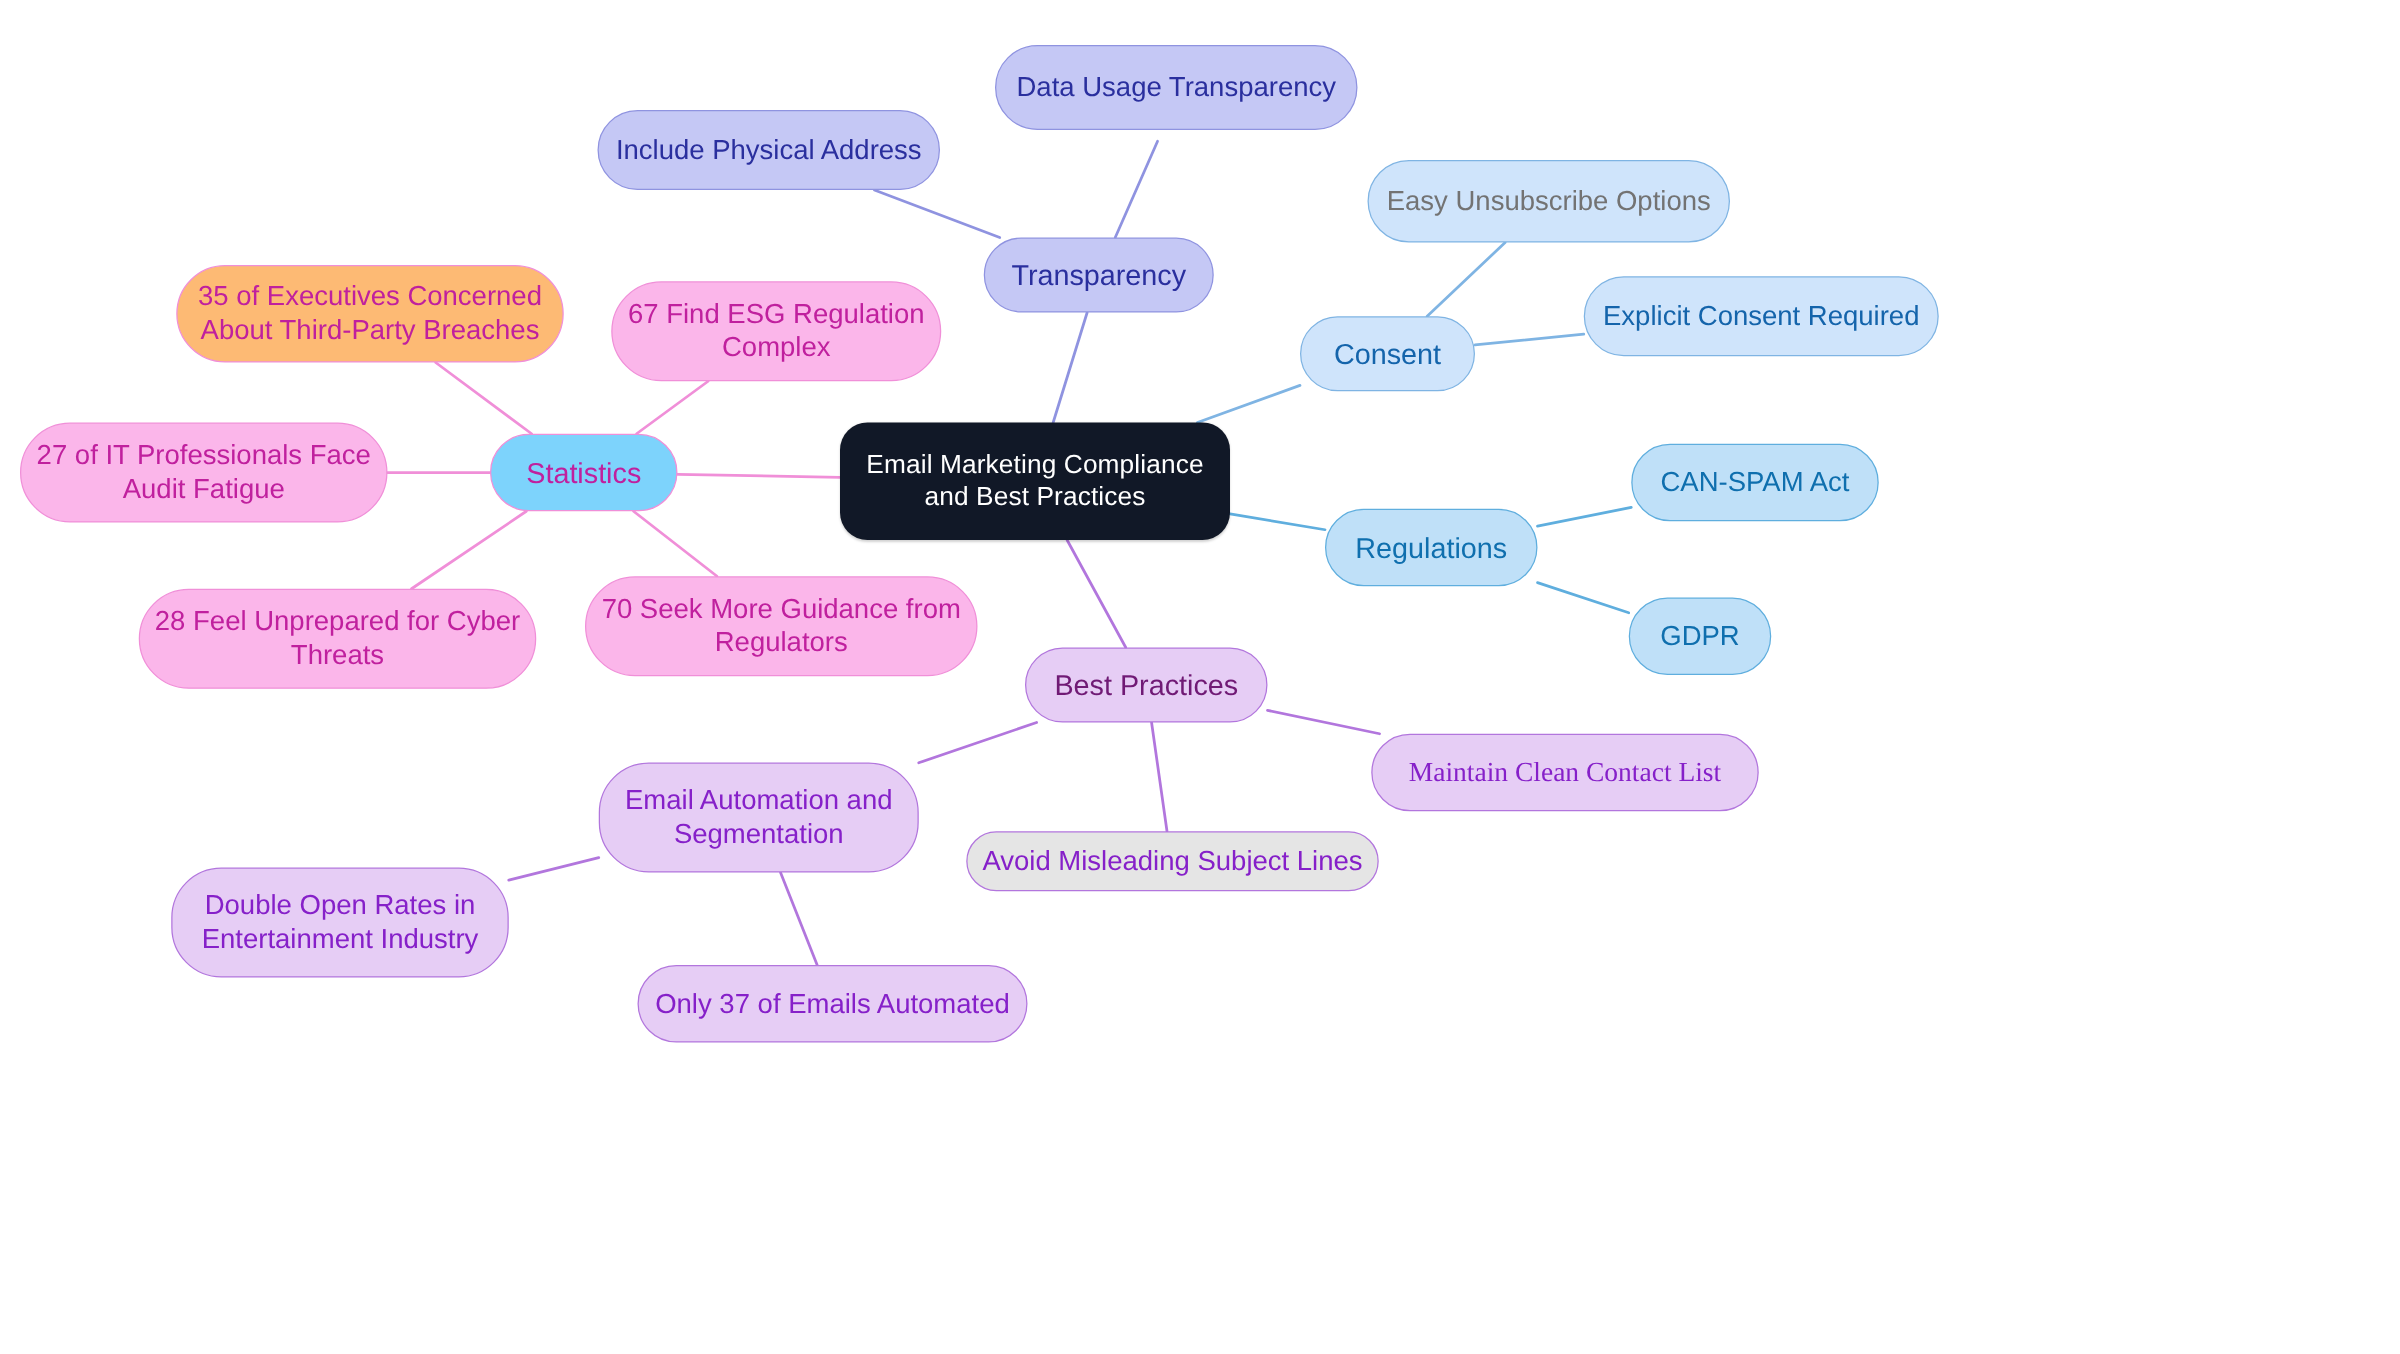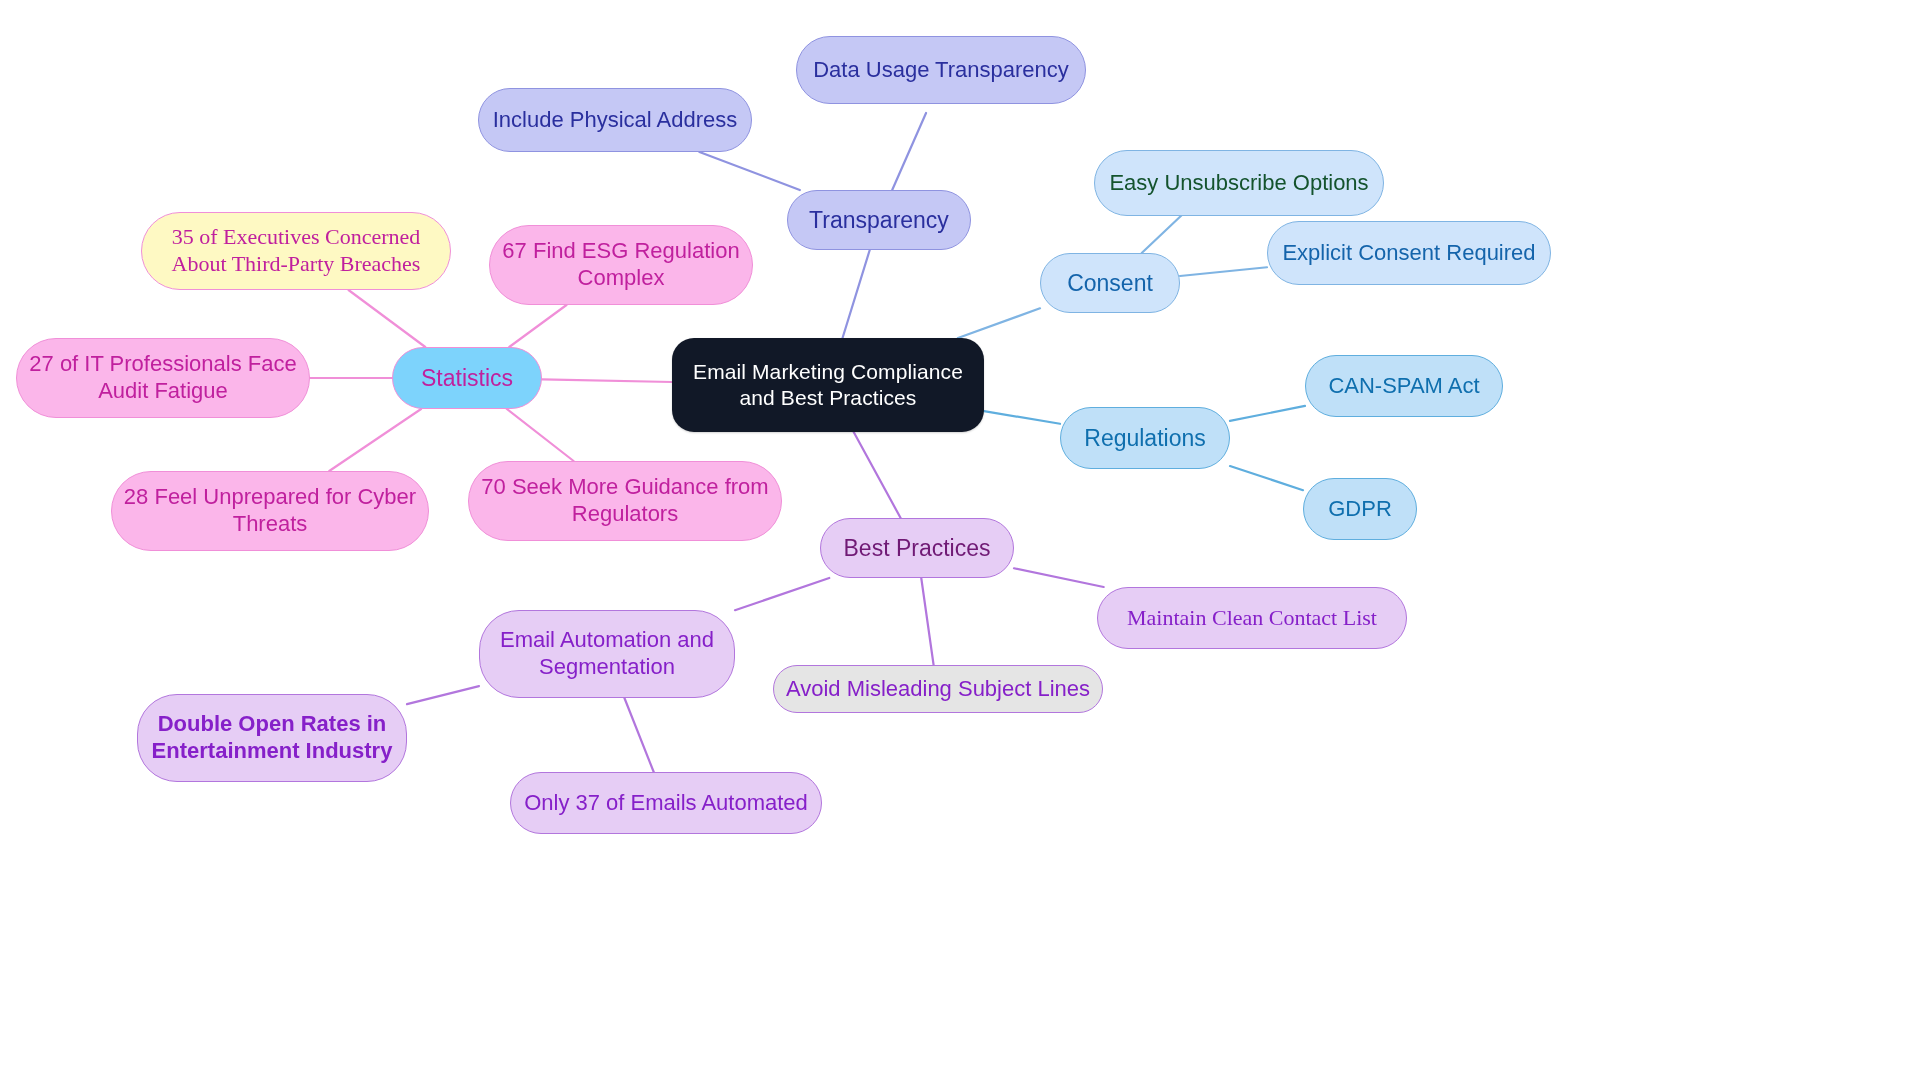--- a/index.html
+++ b/index.html
@@ -85,35 +85,35 @@
       <line x1="421.0827067669173" y1="409" x2="329.2481203007519" y2="471" stroke="#f08fd8" stroke-width="2.2" stroke-linecap="round"></line>
       <line x1="506.8211382113821" y1="409" x2="573.6178861788618" y2="461" stroke="#f08fd8" stroke-width="2.2" stroke-linecap="round"></line>
     </svg>
   <div id="node-layer">
       <div class="node node-root" style="left: 672px; top: 338px; width: 312px; height: 94px; background: rgb(17, 24, 39); border-color: rgb(17, 24, 39); color: rgb(255, 255, 255);"><span>Email Marketing Compliance
 and Best Practices</span></div>
       <div class="node node-branch" style="left: 787px; top: 190px; width: 184px; height: 60px; background: rgb(197, 200, 245); border-color: rgb(143, 147, 224); color: rgb(42, 47, 158);"><span>Transparency</span></div>
       <div class="node node-leaf" style="left: 796px; top: 36px; width: 290px; height: 68px; background: rgb(197, 200, 245); border-color: rgb(143, 147, 224); color: rgb(42, 47, 158);"><span>Data Usage Transparency</span></div>
       <div class="node node-leaf" style="left: 478px; top: 88px; width: 274px; height: 64px; background: rgb(197, 200, 245); border-color: rgb(143, 147, 224); color: rgb(42, 47, 158);"><span>Include Physical Address</span></div>
       <div class="node node-branch" style="left: 1040px; top: 253px; width: 140px; height: 60px; background: rgb(207, 228, 251); border-color: rgb(127, 180, 227); color: rgb(20, 100, 171);"><span>Consent</span></div>
-      <div class="node node-leaf" style="left: 1094px; top: 128px; width: 290px; height: 66px; background: rgb(207, 228, 251); border-color: rgb(127, 180, 227); color: #14532d; margin-top: 22px;"><span>Easy Unsubscribe Options</span></div>
+      <div class="node node-leaf" style="left: 1094px; top: 128px; width: 290px; height: 66px; background: rgb(207, 228, 251); border-color: rgb(127, 180, 227); color: #737373;"><span>Easy Unsubscribe Options</span></div>
       <div class="node node-leaf" style="left: 1267px; top: 221px; width: 284px; height: 64px; background: rgb(207, 228, 251); border-color: rgb(127, 180, 227); color: rgb(20, 100, 171);"><span>Explicit Consent Required</span></div>
       <div class="node node-branch" style="left: 1060px; top: 407px; width: 170px; height: 62px; background: rgb(191, 224, 248); border-color: rgb(95, 174, 222); color: rgb(15, 111, 174);"><span>Regulations</span></div>
       <div class="node node-leaf" style="left: 1305px; top: 355px; width: 198px; height: 62px; background: rgb(191, 224, 248); border-color: rgb(95, 174, 222); color: rgb(15, 111, 174);"><span>CAN-SPAM Act</span></div>
       <div class="node node-leaf" style="left: 1303px; top: 478px; width: 114px; height: 62px; background: rgb(191, 224, 248); border-color: rgb(95, 174, 222); color: rgb(15, 111, 174);"><span>GDPR</span></div>
       <div class="node node-branch" style="left: 820px; top: 518px; width: 194px; height: 60px; background: rgb(230, 205, 245); border-color: rgb(178, 118, 221); color: #701a75;"><span>Best Practices</span></div>
       <div class="node node-leaf" style="left: 1097px; top: 587px; width: 310px; height: 62px; background: rgb(230, 205, 245); border-color: rgb(178, 118, 221); color: rgb(134, 32, 201); font-family: Liberation Serif, serif;"><span>Maintain Clean Contact List</span></div>
       <div class="node node-leaf" style="left: 773px; top: 665px; width: 330px; height: 48px; background: #e5e5e5; border-color: rgb(178, 118, 221); color: rgb(134, 32, 201);"><span>Avoid Misleading Subject Lines</span></div>
       <div class="node node-leaf" style="left: 479px; top: 610px; width: 256px; height: 88px; background: rgb(230, 205, 245); border-color: rgb(178, 118, 221); color: rgb(134, 32, 201);"><span>Email Automation and
 Segmentation</span></div>
-      <div class="node node-leaf" style="left: 137px; top: 694px; width: 270px; height: 88px; background: rgb(230, 205, 245); border-color: rgb(178, 118, 221); color: rgb(134, 32, 201); font-weight: bold;"><span>Double Open Rates in
+      <div class="node node-leaf" style="left: 137px; top: 694px; width: 270px; height: 88px; background: rgb(230, 205, 245); border-color: rgb(178, 118, 221); color: rgb(134, 32, 201);"><span>Double Open Rates in
 Entertainment Industry</span></div>
       <div class="node node-leaf" style="left: 510px; top: 772px; width: 312px; height: 62px; background: rgb(230, 205, 245); border-color: rgb(178, 118, 221); color: rgb(134, 32, 201);"><span>Only 37 of Emails Automated</span></div>
       <div class="node node-branch" style="left: 392px; top: 347px; width: 150px; height: 62px; background: #7dd3fc; border-color: rgb(240, 143, 216); color: rgb(192, 32, 158);"><span>Statistics</span></div>
-      <div class="node node-leaf" style="left: 141px; top: 212px; width: 310px; height: 78px; background: #fef9c3; border-color: rgb(240, 143, 216); color: rgb(192, 32, 158); font-family: Liberation Serif, serif;"><span>35 of Executives Concerned
+      <div class="node node-leaf" style="left: 141px; top: 212px; width: 310px; height: 78px; background: #fdba74; border-color: rgb(240, 143, 216); color: rgb(192, 32, 158);"><span>35 of Executives Concerned
 About Third-Party Breaches</span></div>
       <div class="node node-leaf" style="left: 489px; top: 225px; width: 264px; height: 80px; background: rgb(251, 182, 234); border-color: rgb(240, 143, 216); color: rgb(192, 32, 158);"><span>67 Find ESG Regulation
 Complex</span></div>
       <div class="node node-leaf" style="left: 16px; top: 338px; width: 294px; height: 80px; background: rgb(251, 182, 234); border-color: rgb(240, 143, 216); color: rgb(192, 32, 158);"><span>27 of IT Professionals Face
 Audit Fatigue</span></div>
       <div class="node node-leaf" style="left: 111px; top: 471px; width: 318px; height: 80px; background: rgb(251, 182, 234); border-color: rgb(240, 143, 216); color: rgb(192, 32, 158);"><span>28 Feel Unprepared for Cyber
 Threats</span></div>
       <div class="node node-leaf" style="left: 468px; top: 461px; width: 314px; height: 80px; background: rgb(251, 182, 234); border-color: rgb(240, 143, 216); color: rgb(192, 32, 158);"><span>70 Seek More Guidance from
 Regulators</span></div>
     </div>

